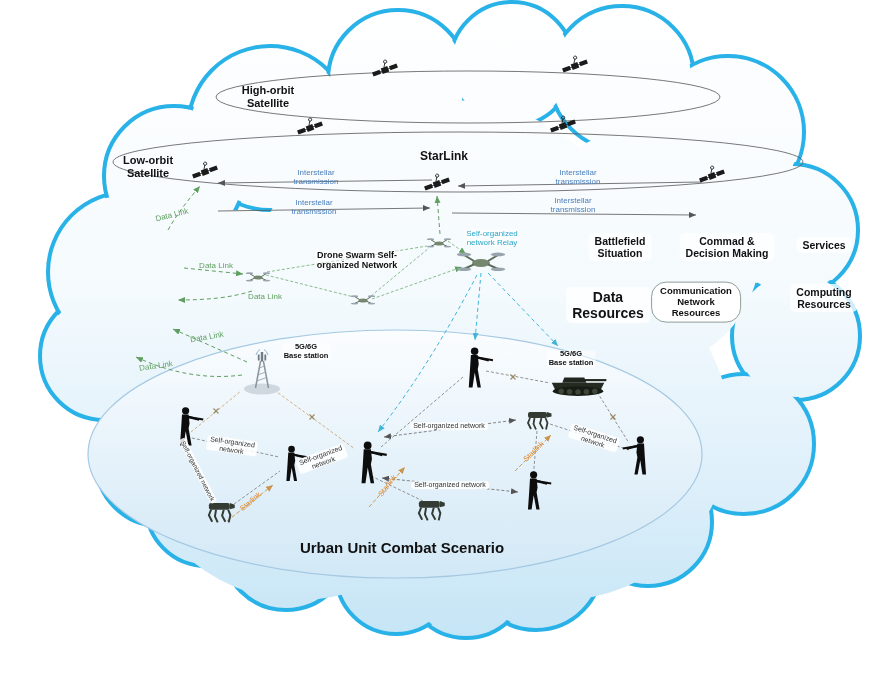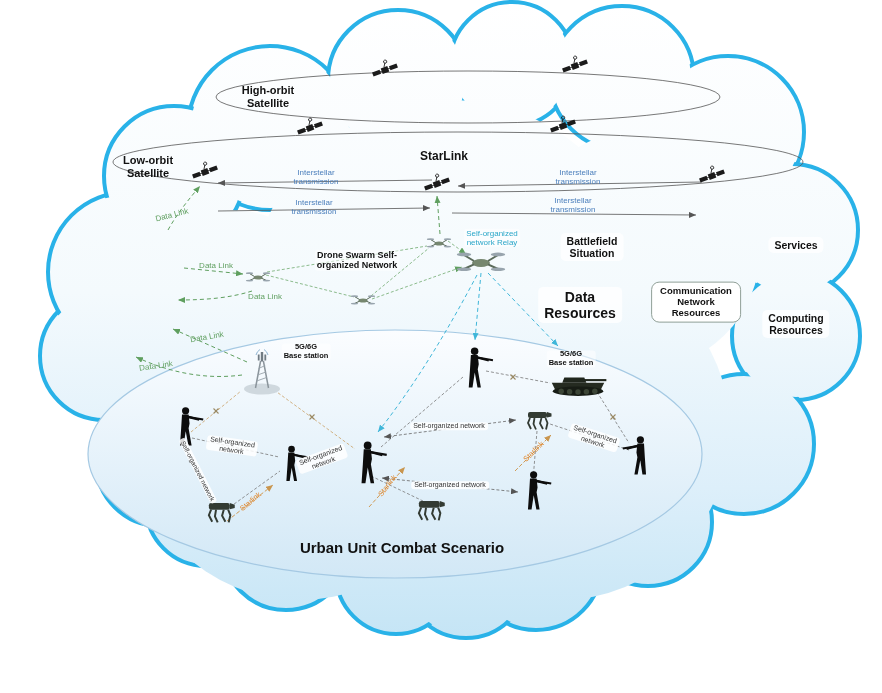--- a/index.html
+++ b/index.html
@@ -5,24 +5,24 @@
   * { margin:0; padding:0; box-sizing:border-box; }
   html,body { background:#ffffff; }
   body { font-family:"Liberation Sans", sans-serif; }
   .stage { position:relative; width:882px; height:693px; background:#fff; overflow:hidden; }
   .stage > svg { position:absolute; left:0; top:0; }
   .lbl {
     position:absolute; transform:translate(-50%,-50%);
     text-align:center; white-space:pre-line; line-height:1.15; color:#111;
   }
   .b { font-weight:bold; }
-  .pill { background:rgba(255,255,255,.78); border-radius:5px; padding:2px 6px; }
+  .pill { background:rgba(255,255,255,.78); border-radius:5px; padding:2px 6px;margin-left:28px; }
   .pill-sm { background:rgba(255,255,255,.85); border-radius:3px; padding:0 3px; line-height:1.1; }
   .halo { background:rgba(255,255,255,.55); border-radius:3px; padding:0 2px; }
-  .boxed { background:#fff; border:1.2px solid #8f9f97; border-radius:8px; padding:3px 8px; }
+  .boxed { background:#fff; border:1.2px solid #8f9f97; border-radius:15px; padding:3px 8px; }
   .caption {
     position:absolute; left:0; right:0; top:654px; text-align:center;
     font-family:"Liberation Serif", serif; font-weight:bold; font-size:15.5px; color:#000;
   }
 </style>
 </head>
 <body>
 
 <div class="stage">
 
@@ -282,27 +282,29 @@
 <div class="lbl" style="left:207px; top:337px; font-size:8px; color:#5f9f5f; transform:translate(-50%,-50%) rotate(-10deg);">Data Link</div>
 <div class="lbl" style="left:156px; top:366px; font-size:8px; color:#5f9f5f; transform:translate(-50%,-50%) rotate(-8deg);">Data Link</div>
 
 <div class="lbl b halo" style="left:357px; top:260px; font-size:9px;">Drone Swarm Self-
 organized Network</div>
 <div class="lbl halo" style="left:492px; top:238px; font-size:8px; color:#2aa6c8;">Self-organized
 network Relay</div>
 
 <div class="lbl b pill" style="left:592px; top:247px; font-size:10.5px;">Battlefield
 Situation</div>
+<div class="lbl b pill" style="left:699px; top:247px; font-size:10.5px;">Commad &amp;
+Decision Making</div>
 <div class="lbl b pill" style="left:796px; top:245px; font-size:10.5px;">Services</div>
 <div class="lbl b pill" style="left:580px; top:305px; font-size:14px;">Data
 Resources</div>
 <div class="lbl b boxed" style="left:696px; top:302px; font-size:9.5px;">Communication
 Network
 Resources</div>
-<div class="lbl b pill" style="left:796px; top:324px; font-size:10.5px;">Computing
+<div class="lbl b pill" style="left:796px; top:298px; font-size:10.5px;">Computing
 Resources</div>
 
 <div class="lbl b halo" style="left:306px; top:352px; font-size:7.5px;">5G/6G
 Base station</div>
 <div class="lbl b halo" style="left:571px; top:359px; font-size:7.5px;">5G/6G
 Base station</div>
 
 <div class="lbl b" style="left:402px; top:548px; font-size:15px;">Urban Unit Combat Scenario</div>
 
 <div class="lbl pill-sm" style="left:232px; top:446px; font-size:7px; color:#333; transform:translate(-50%,-50%) rotate(8deg);">Self-organized

